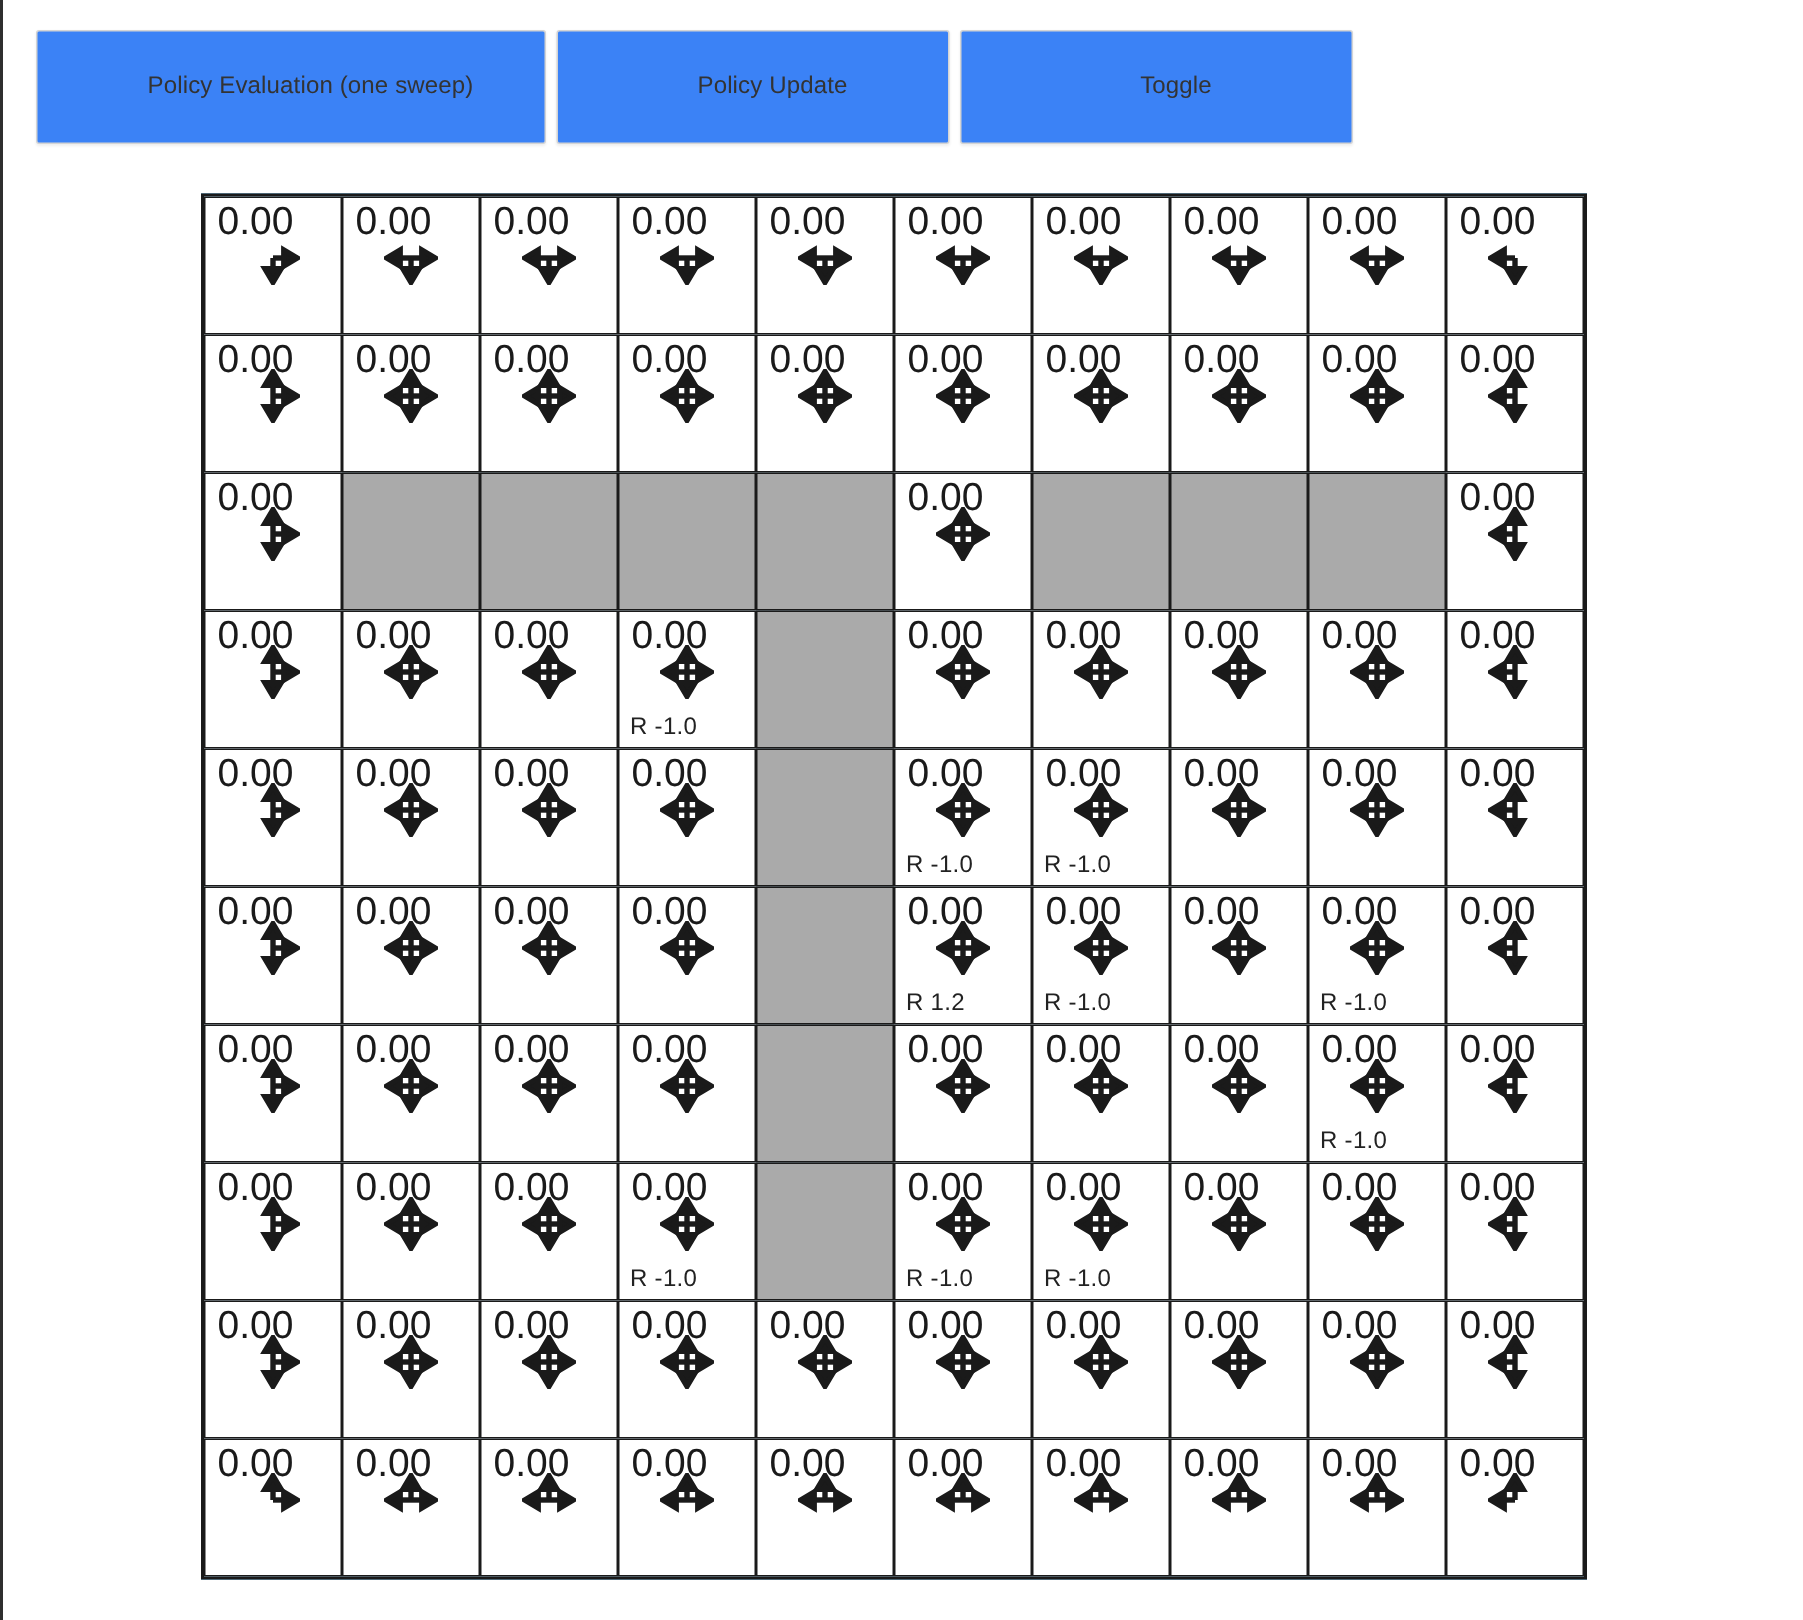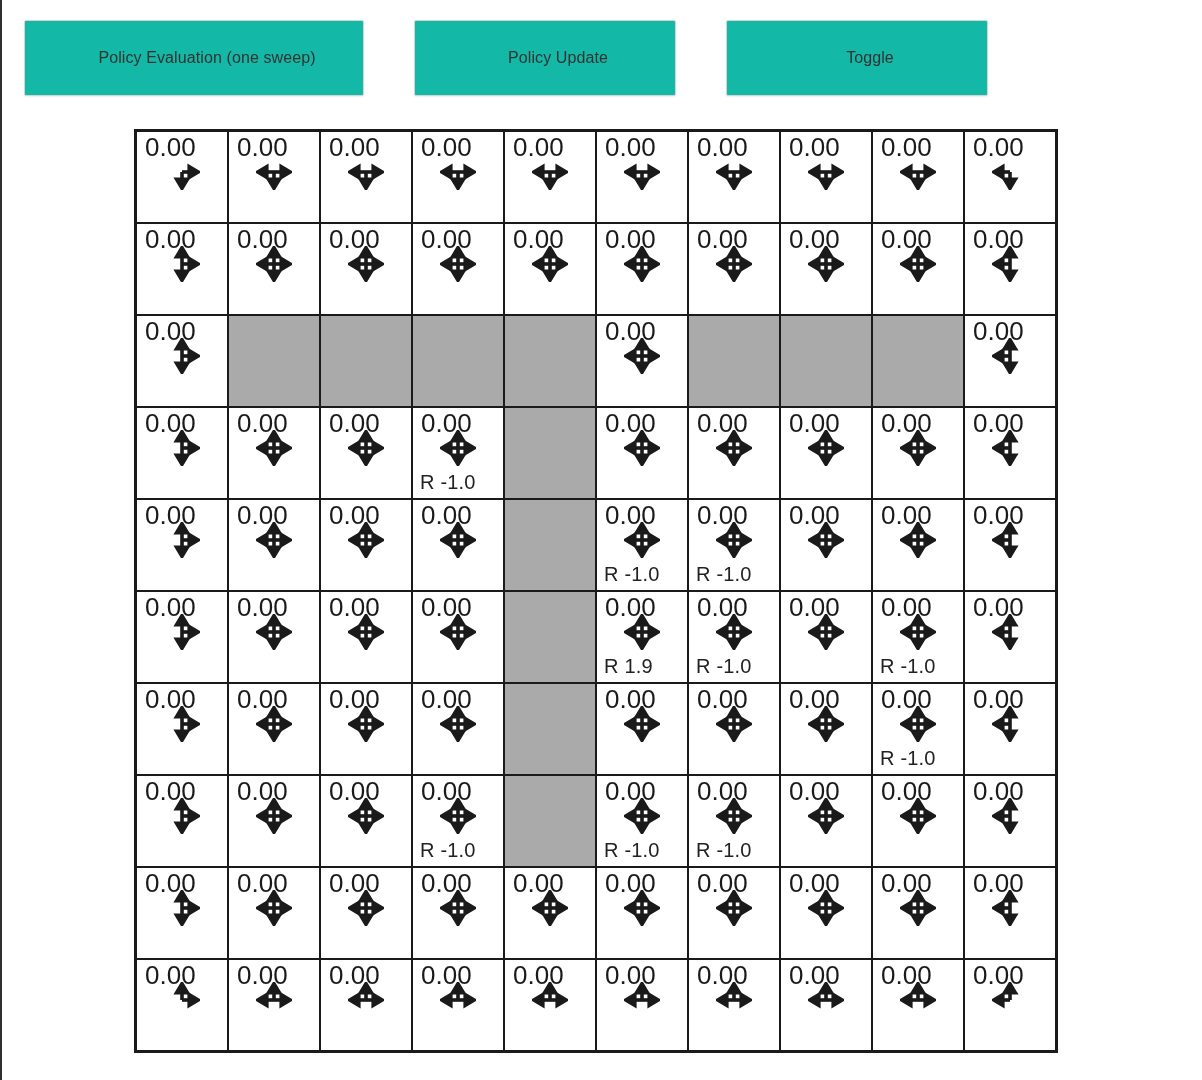--- a/index.html
+++ b/index.html
@@ -11,29 +11,29 @@
     position:absolute;left:0;top:0;width:2px;height:1080px;
     background:#2f2f2f;
   }
   
   .toolbar{
     position:absolute;left:24px;top:20px;
     display:flex;gap:7px;
   }
   .btn{
     height:76px;box-sizing:border-box;
-    background:#14b8a6;border:1px solid #d4d4d4;border-radius:2px;
+    background:#3b82f6;border:1px solid #d4d4d4;border-radius:2px;
     box-shadow:0 1px 2px rgba(0,0,0,0.07);
     display:flex;align-items:center;justify-content:center;
     font-size:16px;color:#333333;cursor:pointer;
     letter-spacing:0.1px;
     padding-left:32px;
   }
   .btn.w-lg{width:340px;}
-  .btn.w-md{width:262px;margin-left:43px;}
+  .btn.w-md{width:262px;}
   
   .grid{
     position:absolute;left:134px;top:129px;
     display:grid;grid-template-columns:repeat(10,92px);
     grid-auto-rows:92px;
     border:2px solid #1a1a1a;
     background:#0369a1;
   }
   .cell{
     box-sizing:border-box;position:relative;
@@ -44,21 +44,21 @@
     position:absolute;left:8px;top:2px;
     font-size:26px;color:#1a1a1a;line-height:1.05;
   }
   .arrow{
     position:absolute;left:50%;top:22px;margin-left:-18px;
     width:36px;height:36px;display:block;
   }
   .arrow svg{display:block;width:36px;height:36px;}
   .reward{
     position:absolute;left:7px;bottom:4px;
-    font-size:20px;color:#222222;letter-spacing:0.2px;
+    font-size:16px;color:#222222;letter-spacing:0.2px;
   }
 </style>
 </head>
 <body>
 
 <div class="window-edge"></div>
 
 <div class="toolbar">
   <button class="btn w-lg">Policy Evaluation (one sweep)</button>
   <button class="btn w-md">Policy Update</button>
@@ -719,21 +719,21 @@
           <line x1="20" y1="20" x2="20" y2="11"></line>
           <polygon points="20,2 14,12 26,12"></polygon>
           <line x1="20" y1="20" x2="11" y2="20"></line>
           <polygon points="2,20 12,14 12,26"></polygon>
           <line x1="20" y1="20" x2="29" y2="20"></line>
           <polygon points="38,20 28,14 28,26"></polygon>
           <line x1="20" y1="20" x2="20" y2="29"></line>
           <polygon points="20,38 14,28 26,28"></polygon>
         </svg>
       </span>
-      <span class="reward">R 1.9</span>
+      <span class="reward">R 1.2</span>
     </div>
     <div class="cell">
       <span class="val">0.00</span>
       <span class="arrow">
         <svg viewBox="0 0 40 40" xmlns="http://www.w3.org/2000/svg" stroke="#1a1a1a" fill="#1a1a1a" stroke-width="4" stroke-linecap="butt">
           <line x1="20" y1="20" x2="20" y2="11"></line>
           <polygon points="20,2 14,12 26,12"></polygon>
           <line x1="20" y1="20" x2="11" y2="20"></line>
           <polygon points="2,20 12,14 12,26"></polygon>
           <line x1="20" y1="20" x2="29" y2="20"></line>

